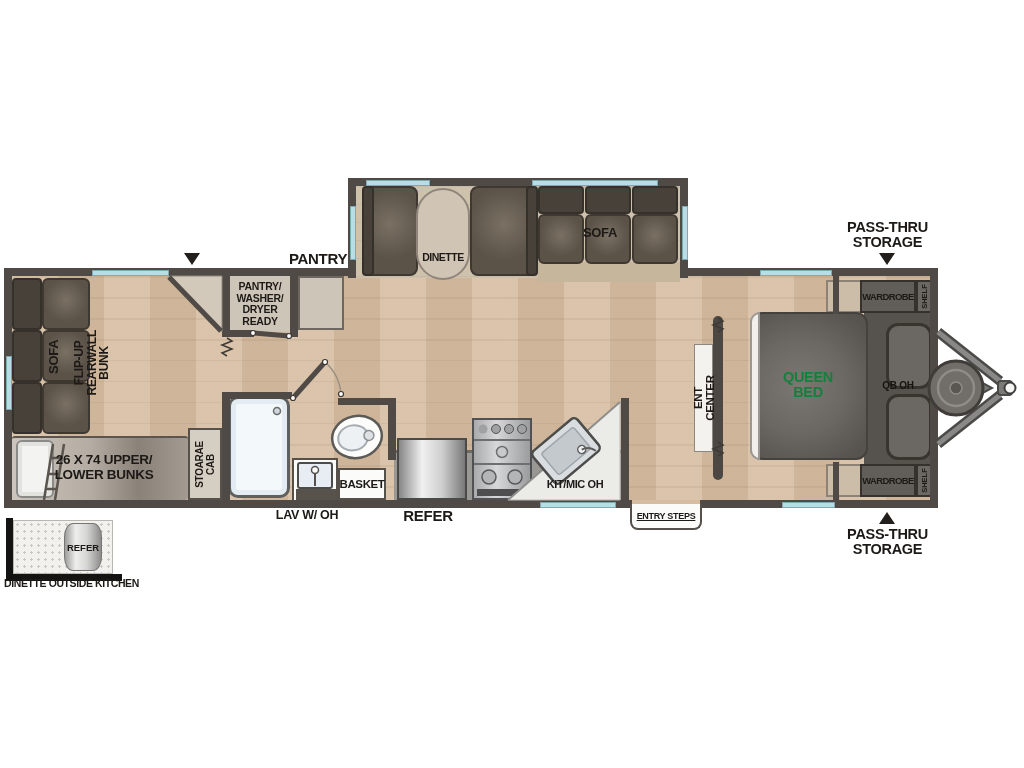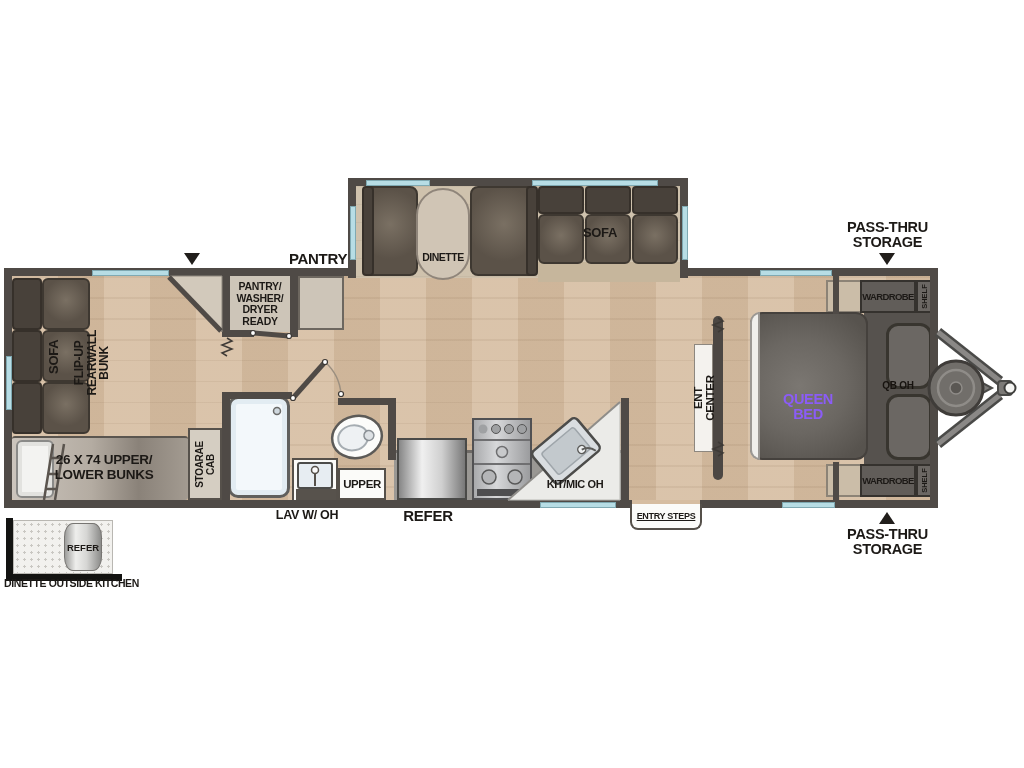--- a/index.html
+++ b/index.html
@@ -64,21 +64,21 @@
   <div class="cushback" style="left:585px;top:186px;width:46px;height:28px;"></div>
   <div class="cushback" style="left:632px;top:186px;width:46px;height:28px;"></div>
   <div class="cushion" style="left:538px;top:214px;width:46px;height:50px;"></div>
   <div class="cushion" style="left:585px;top:214px;width:46px;height:50px;"></div>
   <div class="cushion" style="left:632px;top:214px;width:46px;height:50px;"></div>
 
   <div class="abs" style="left:228px;top:396px;width:62px;height:102px;background:#f3f8fb;border:3px solid #5f5f5d;border-radius:10px;box-sizing:border-box;box-shadow:inset 0 0 0 5px #e2ecf2;z-index:20;"></div>
   <div class="whitebox" style="left:292px;top:458px;width:46px;height:44px;"></div>
   <div class="abs" style="left:297px;top:462px;width:36px;height:27px;background:#e7edf2;border:2px solid #4c4c4a;border-radius:3px;box-sizing:border-box;z-index:21;"></div>
   <div class="abs" style="left:296px;top:489px;width:40px;height:11px;background:#57524c;z-index:21;"></div>
-  <div class="whitebox pre-bound" style="left: 338px; top: 468px; width: 48px; height: 32px; display: flex; align-items: center; justify-content: center; font-weight: bold; font-size: 11.5px; letter-spacing: -0.4px; white-space: pre-line;">UPPER</div>
+  <div class="whitebox pre-bound" style="left: 338px; top: 468px; width: 48px; height: 32px; display: flex; align-items: center; justify-content: center; font-weight: bold; font-size: 11.5px; letter-spacing: -0.4px; white-space: pre-line;">BASKET</div>
 
   <div class="abs" style="left:394px;top:450px;width:230px;height:50px;background:#9a9894;border-top:3px solid #6e6a66;box-sizing:border-box;z-index:10;"></div>
   <div class="abs" style="left:397px;top:438px;width:70px;height:62px;background:linear-gradient(90deg,#868686,#f0f0f0 35%,#cfcfcf 65%,#787878);border:2px solid #4a4a48;box-sizing:border-box;z-index:20;"></div>
   <div class="abs" style="left:472px;top:418px;width:60px;height:82px;background:linear-gradient(90deg,#a9aaac,#d7d8da 40%,#9b9c9e);border:2px solid #515153;box-sizing:border-box;z-index:20;"></div>
 
   <div class="abs" style="left:864px;top:300px;width:66px;height:170px;background:#56524e;border-radius:4px;z-index:10;"></div>
   <div class="abs" style="left:750px;top:312px;width:118px;height:148px;border-radius:12px;border:2px solid #45413d;box-sizing:border-box;background:radial-gradient(circle at 42% 50%, #7b7772 0%, #6b6762 48%, #57534e 88%);z-index:12;"></div>
   <div class="abs" style="left:750px;top:312px;width:10px;height:148px;background:#f0efec;border:2px solid #9b9894;border-radius:10px 0 0 10px;box-sizing:border-box;z-index:13;"></div>
   <div class="abs" style="left:886px;top:323px;width:46px;height:66px;background:#6b6763;border:3px solid #38352f;border-radius:12px;box-sizing:border-box;z-index:14;"></div>
   <div class="abs" style="left:886px;top:394px;width:46px;height:66px;background:#6b6763;border:3px solid #38352f;border-radius:12px;box-sizing:border-box;z-index:14;"></div>
@@ -227,20 +227,20 @@
       <span style="font-size: 10px; white-space: pre-line;" class="pre-bound">STOARAE
 CAB</span>
     </div>
   <div class="lbl pre pre-bound" style="left: 228px; top: 281px; width: 64px; font-size: 10.5px; line-height: 11.5px; white-space: pre-line;">PANTRY/
 WASHER/
 DRYER
 READY</div>
   <div class="lbl pre-bound" style="left: 267px; top: 509px; width: 80px; font-size: 12.5px; white-space: pre-line;">LAV W/ OH</div>
   <div class="lbl pre-bound" style="left: 393px; top: 508px; width: 70px; font-size: 15px; white-space: pre-line;">REFER</div>
   <div class="lbl pre-bound" style="left: 535px; top: 479px; width: 80px; font-size: 11px; letter-spacing: -0.4px; white-space: pre-line;">KIT/MIC OH</div>
-  <div class="lbl pre pre-bound" style="left: 760px; top: 392px; width: 96px; font-size: 14.5px; color: #8b5cf6; white-space: pre-line;">QUEEN
+  <div class="lbl pre pre-bound" style="left: 760px; top: 370px; width: 96px; font-size: 14.5px; color: #15803d; white-space: pre-line;">QUEEN
 BED</div>
   <div class="lbl pre-bound" style="left: 866px; top: 381px; width: 64px; font-size: 10px; color: rgb(23, 19, 15); white-space: pre-line;">QB OH</div>
   <div class="vwrap" style="left:694px;top:344px;width:19px;height:108px;">
       <span style="font-size: 11.5px; width: 104px; white-space: pre-line;" class="pre-bound">ENT CENTER</span>
     </div>
 
 </div>
 
 </body></html>

